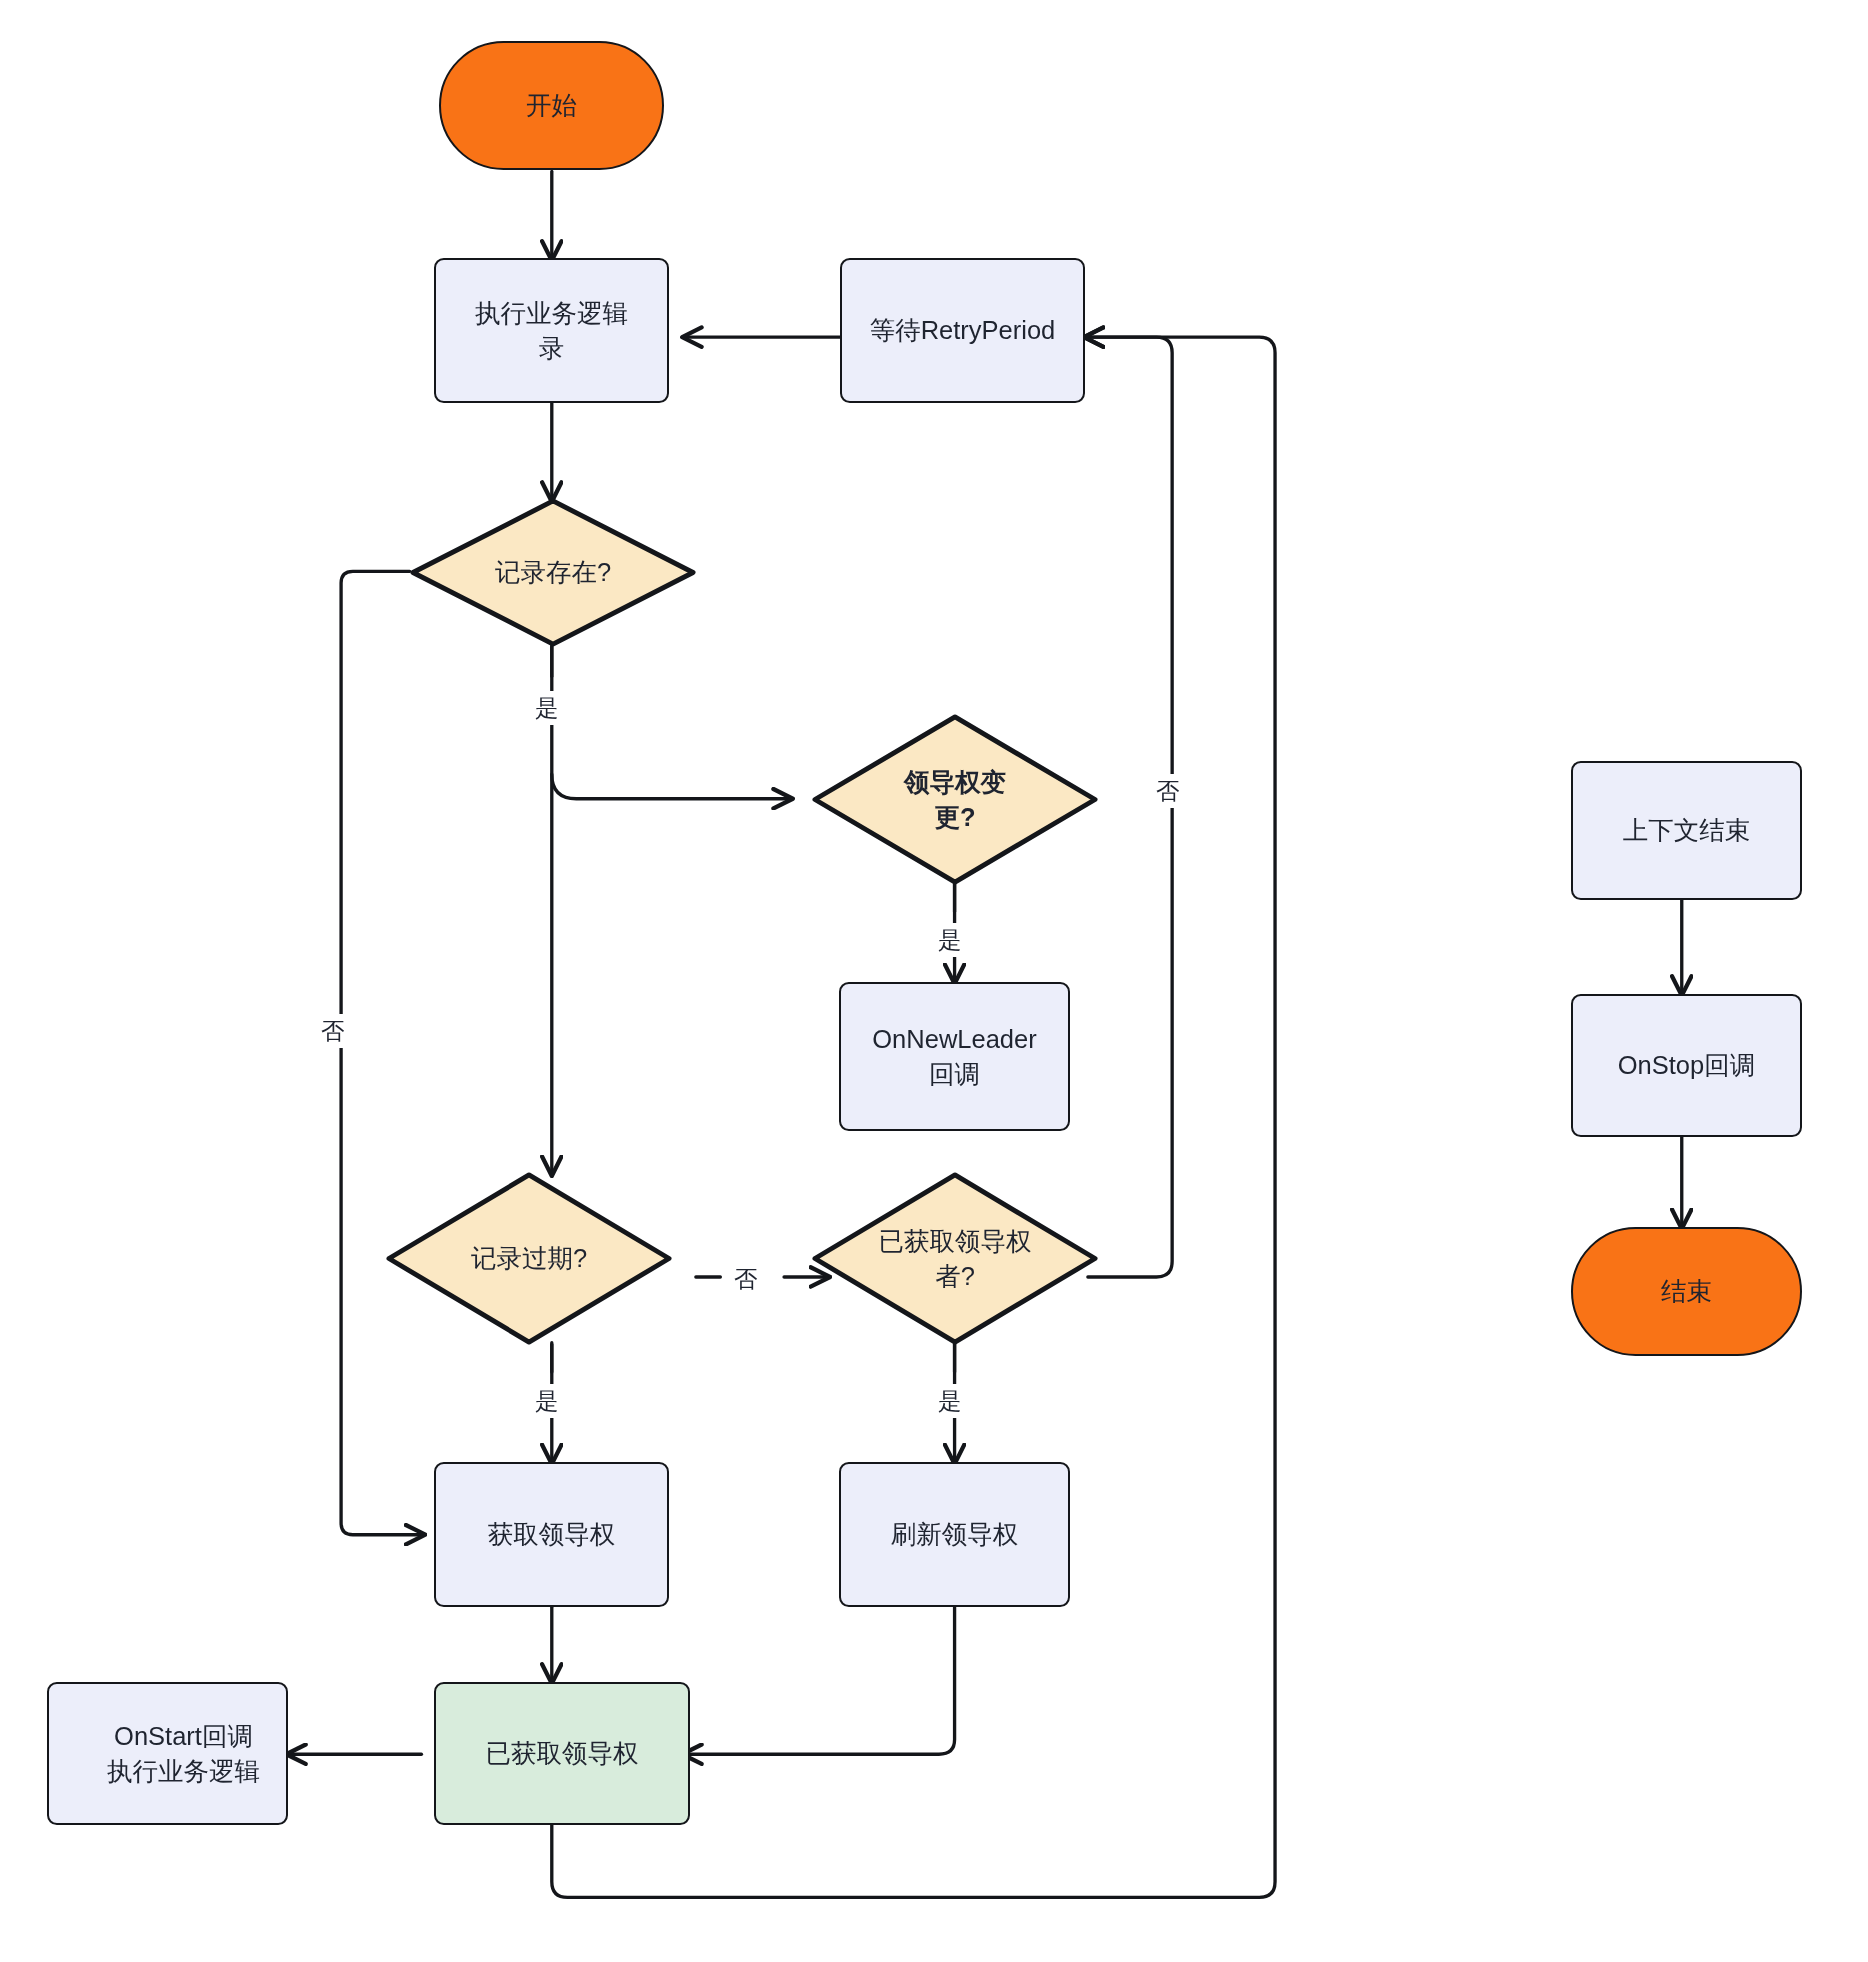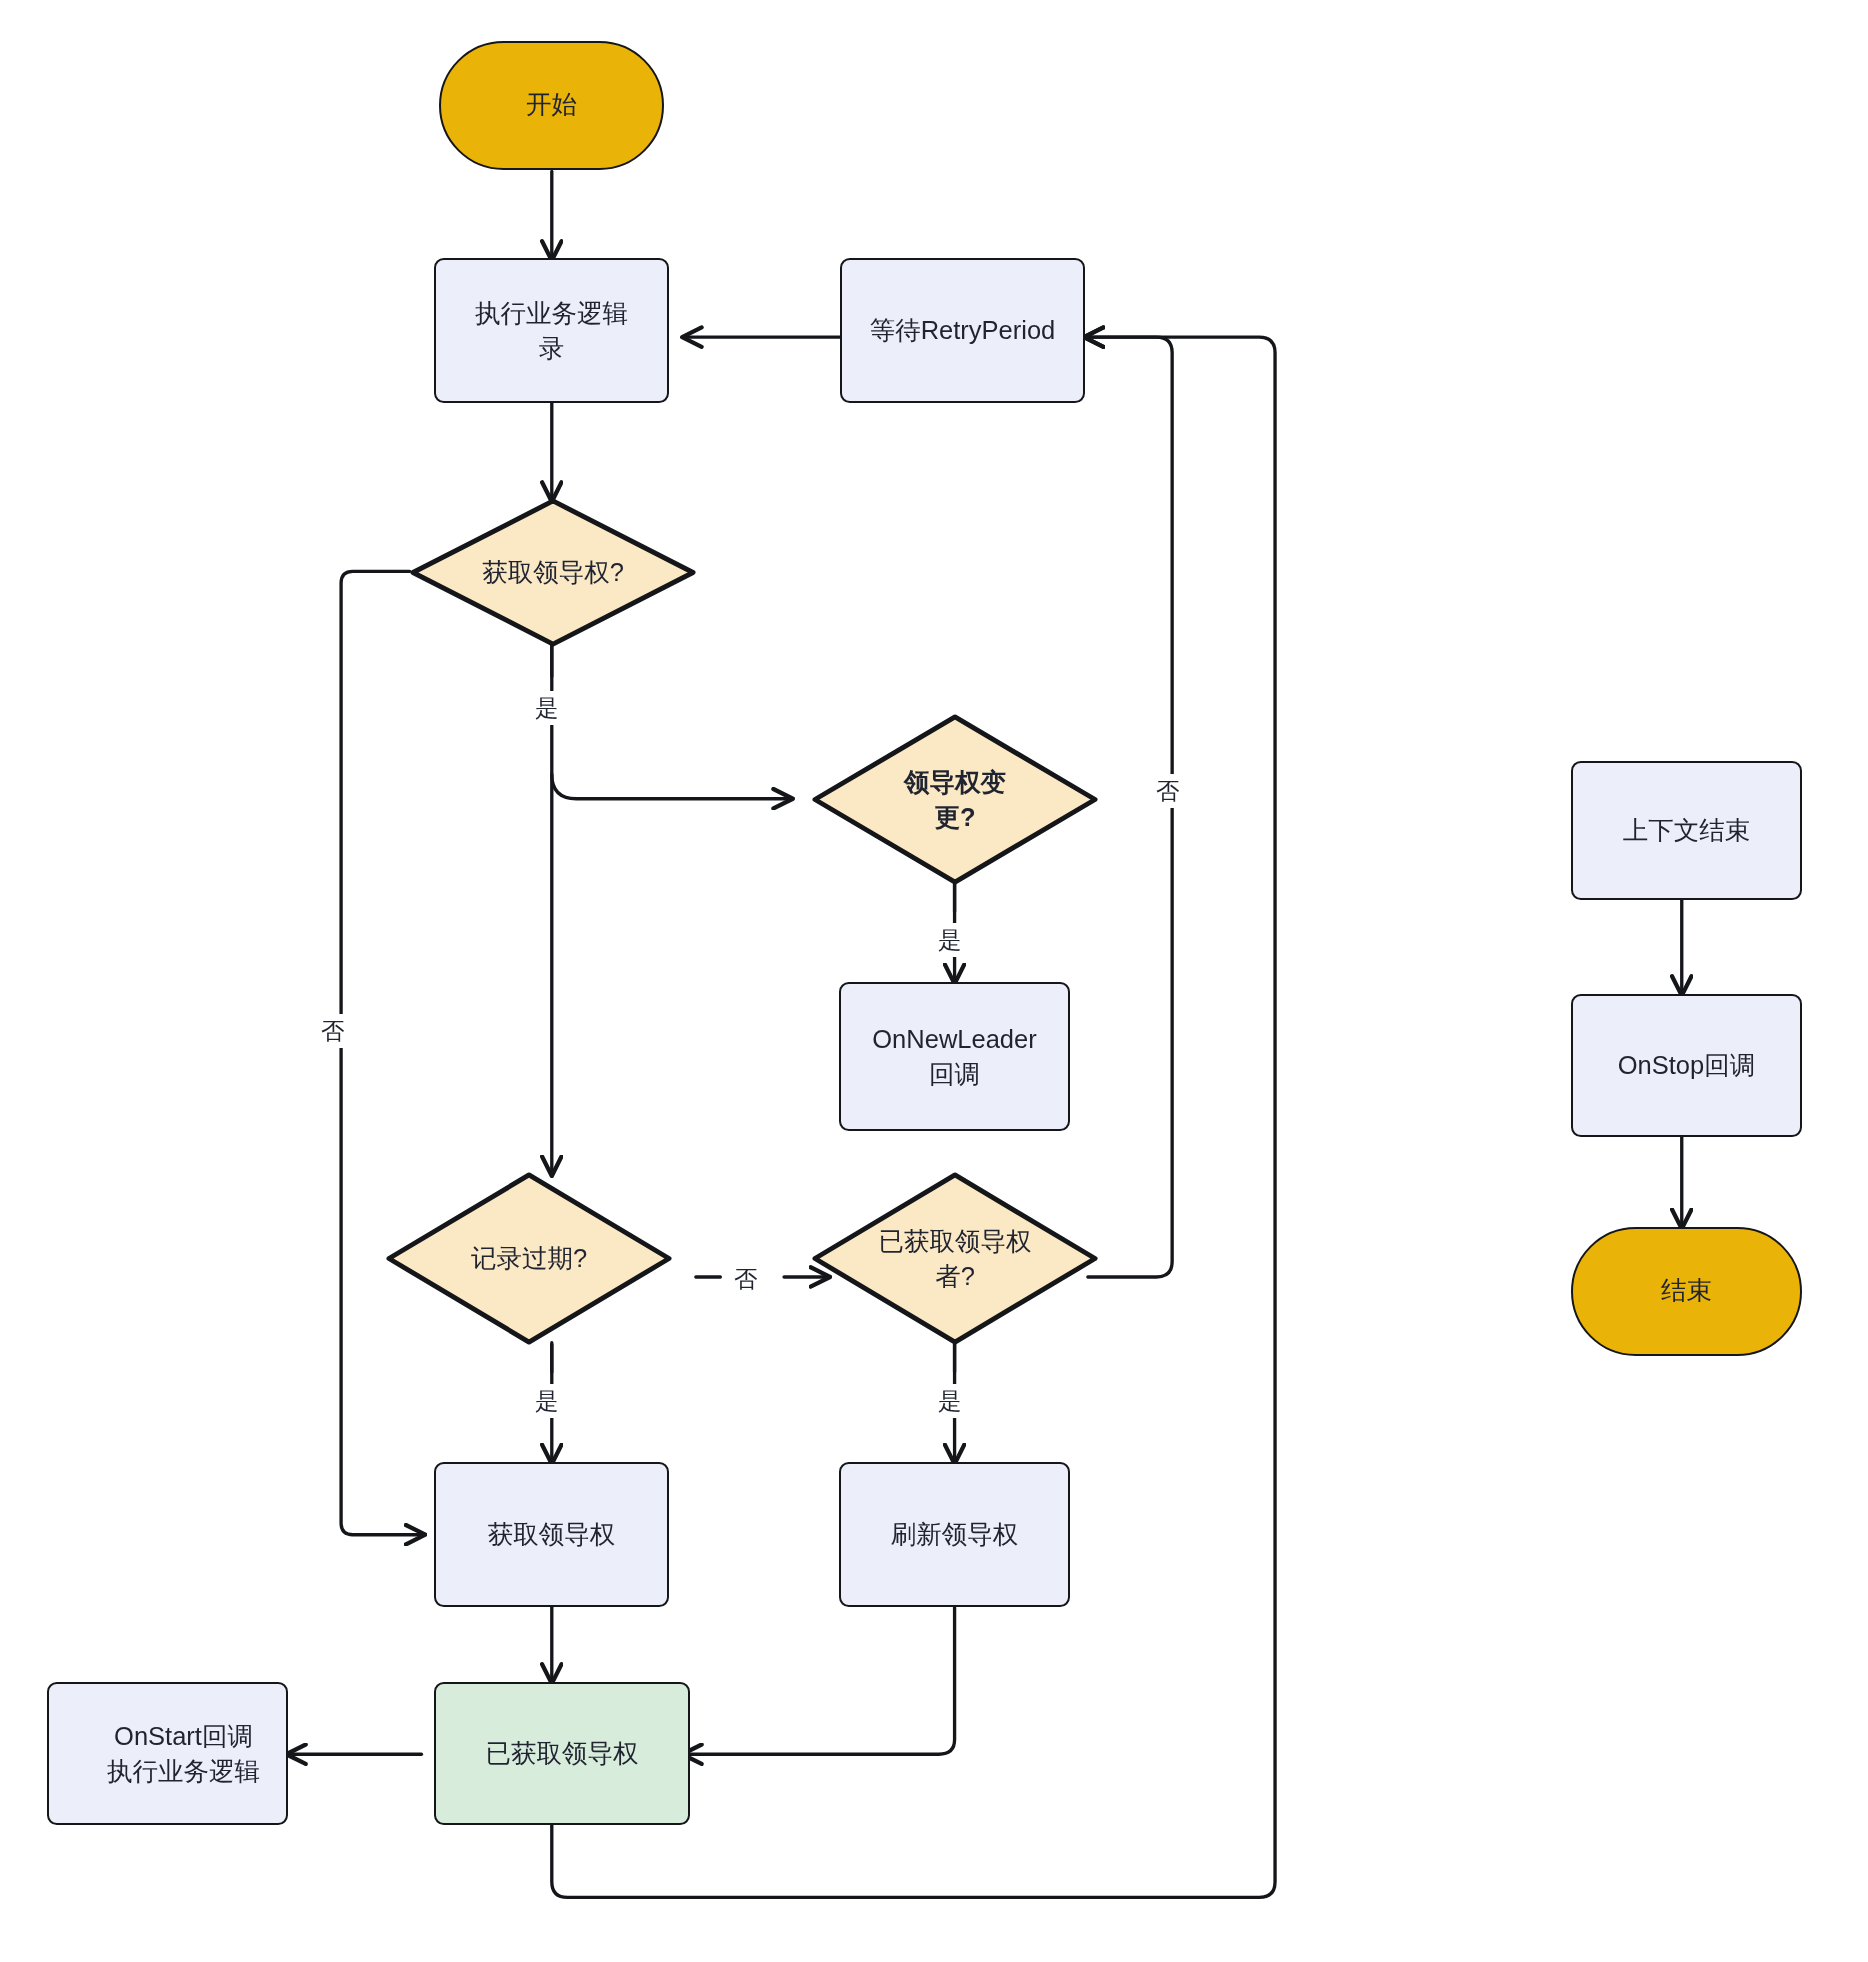--- a/index.html
+++ b/index.html
@@ -33,22 +33,21 @@
     font-size: 25.5px;
     white-space: pre-line;
     z-index: 2;
   }
   .node.process {
     border-radius: 9.8px;
     background: #eceefa;
   }
   .node.start-end {
     border-radius: 979px;
-    background: #eab308;
-    font-family: Liberation Serif, serif;
+    background: #f97316;
   }
   .node.highlight {
     border-radius: 9.8px;
     background: #d8ecdc;
   }
   .diamond {
     position: absolute;
     z-index: 2;
   }
   .diamond .shape {
@@ -147,21 +146,21 @@
   </div>
 
   <div class="node process" style="left:840px; top:258px; width:245px; height:145px;">
     <span>等待RetryPeriod</span>
   </div>
 
   <div class="diamond" style="left:410px; top:498px; width:286px; height:149px;">
     <svg class="shape" viewBox="0 0 292 152" preserveAspectRatio="none">
       <polygon points="146,3 289,76 146,149 3,76" fill="#fbe8c4" stroke="#14161a" stroke-width="5" stroke-linejoin="round"></polygon>
     </svg>
-    <div class="dlabel">获取领导权?</div>
+    <div class="dlabel">记录存在?</div>
   </div>
 
   <div class="diamond" style="left:812px; top:714px; width:286px; height:171px;font-weight:bold;">
     <svg class="shape" viewBox="0 0 292 174" preserveAspectRatio="none">
       <polygon points="146,3 289,87 146,171 3,87" fill="#fbe8c4" stroke="#14161a" stroke-width="5" stroke-linejoin="round"></polygon>
     </svg>
     <div class="dlabel">领导权变
 更?</div>
   </div>
 

